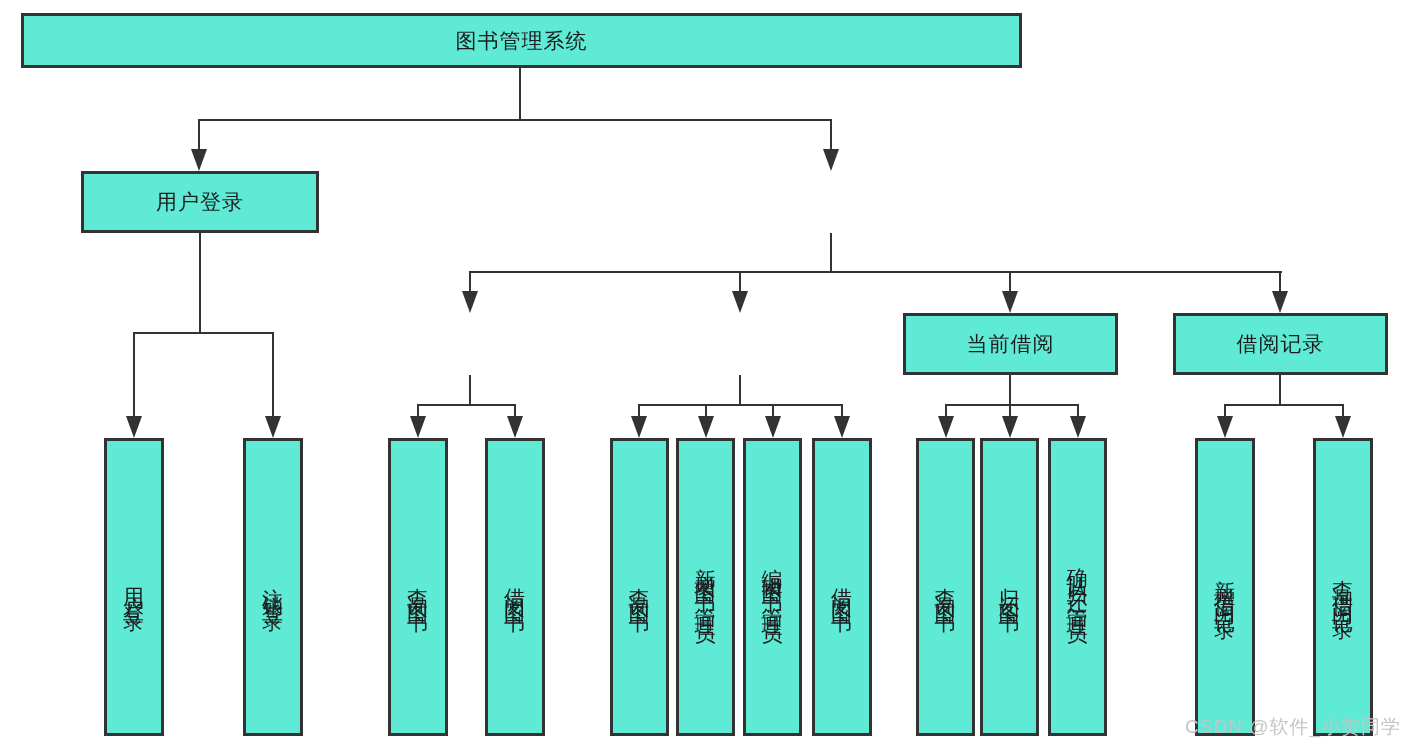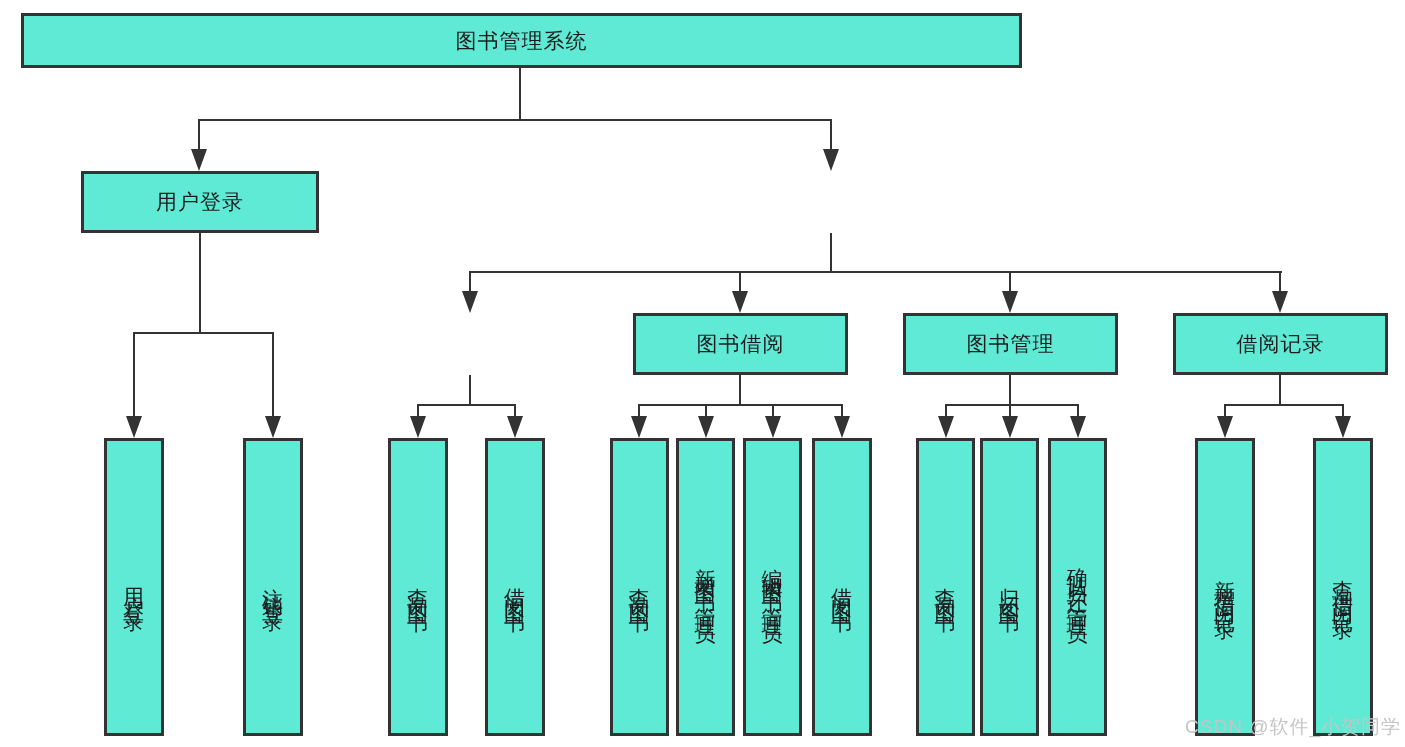--- a/index.html
+++ b/index.html
@@ -88,25 +88,22 @@
   <div class="h" style="left:469px; top:271px; width:813px;"></div>
   <div class="v" style="left:469px; top:271px; height:22px;"></div>
   <div class="ar" style="left:462px; top:291px;"></div>
   <div class="v" style="left:739px; top:271px; height:22px;"></div>
   <div class="ar" style="left:732px; top:291px;"></div>
   <div class="v" style="left:1009px; top:271px; height:22px;"></div>
   <div class="ar" style="left:1002px; top:291px;"></div>
   <div class="v" style="left:1279px; top:271px; height:22px;"></div>
   <div class="ar" style="left:1272px; top:291px;"></div>
 
-  <div class="bx" style="left:633px; top:313px; width:215px; height:62px;">
-    <span>图书借阅</span>
-  </div>
   <div class="bx" style="left:903px; top:313px; width:215px; height:62px;">
-    <span>图书管理</span>
+    <span>当前借阅</span>
   </div>
   <div class="bx" style="left:1173px; top:313px; width:215px; height:62px;">
     <span>借阅记录</span>
   </div>
 
   <div class="v" style="left:469px; top:375px; height:30px;"></div>
   <div class="h" style="left:417px; top:404px; width:99px;"></div>
   <div class="v" style="left:417px; top:404px; height:16px;"></div>
   <div class="ar" style="left:410px; top:416px;"></div>
   <div class="v" style="left:514px; top:404px; height:16px;"></div>

